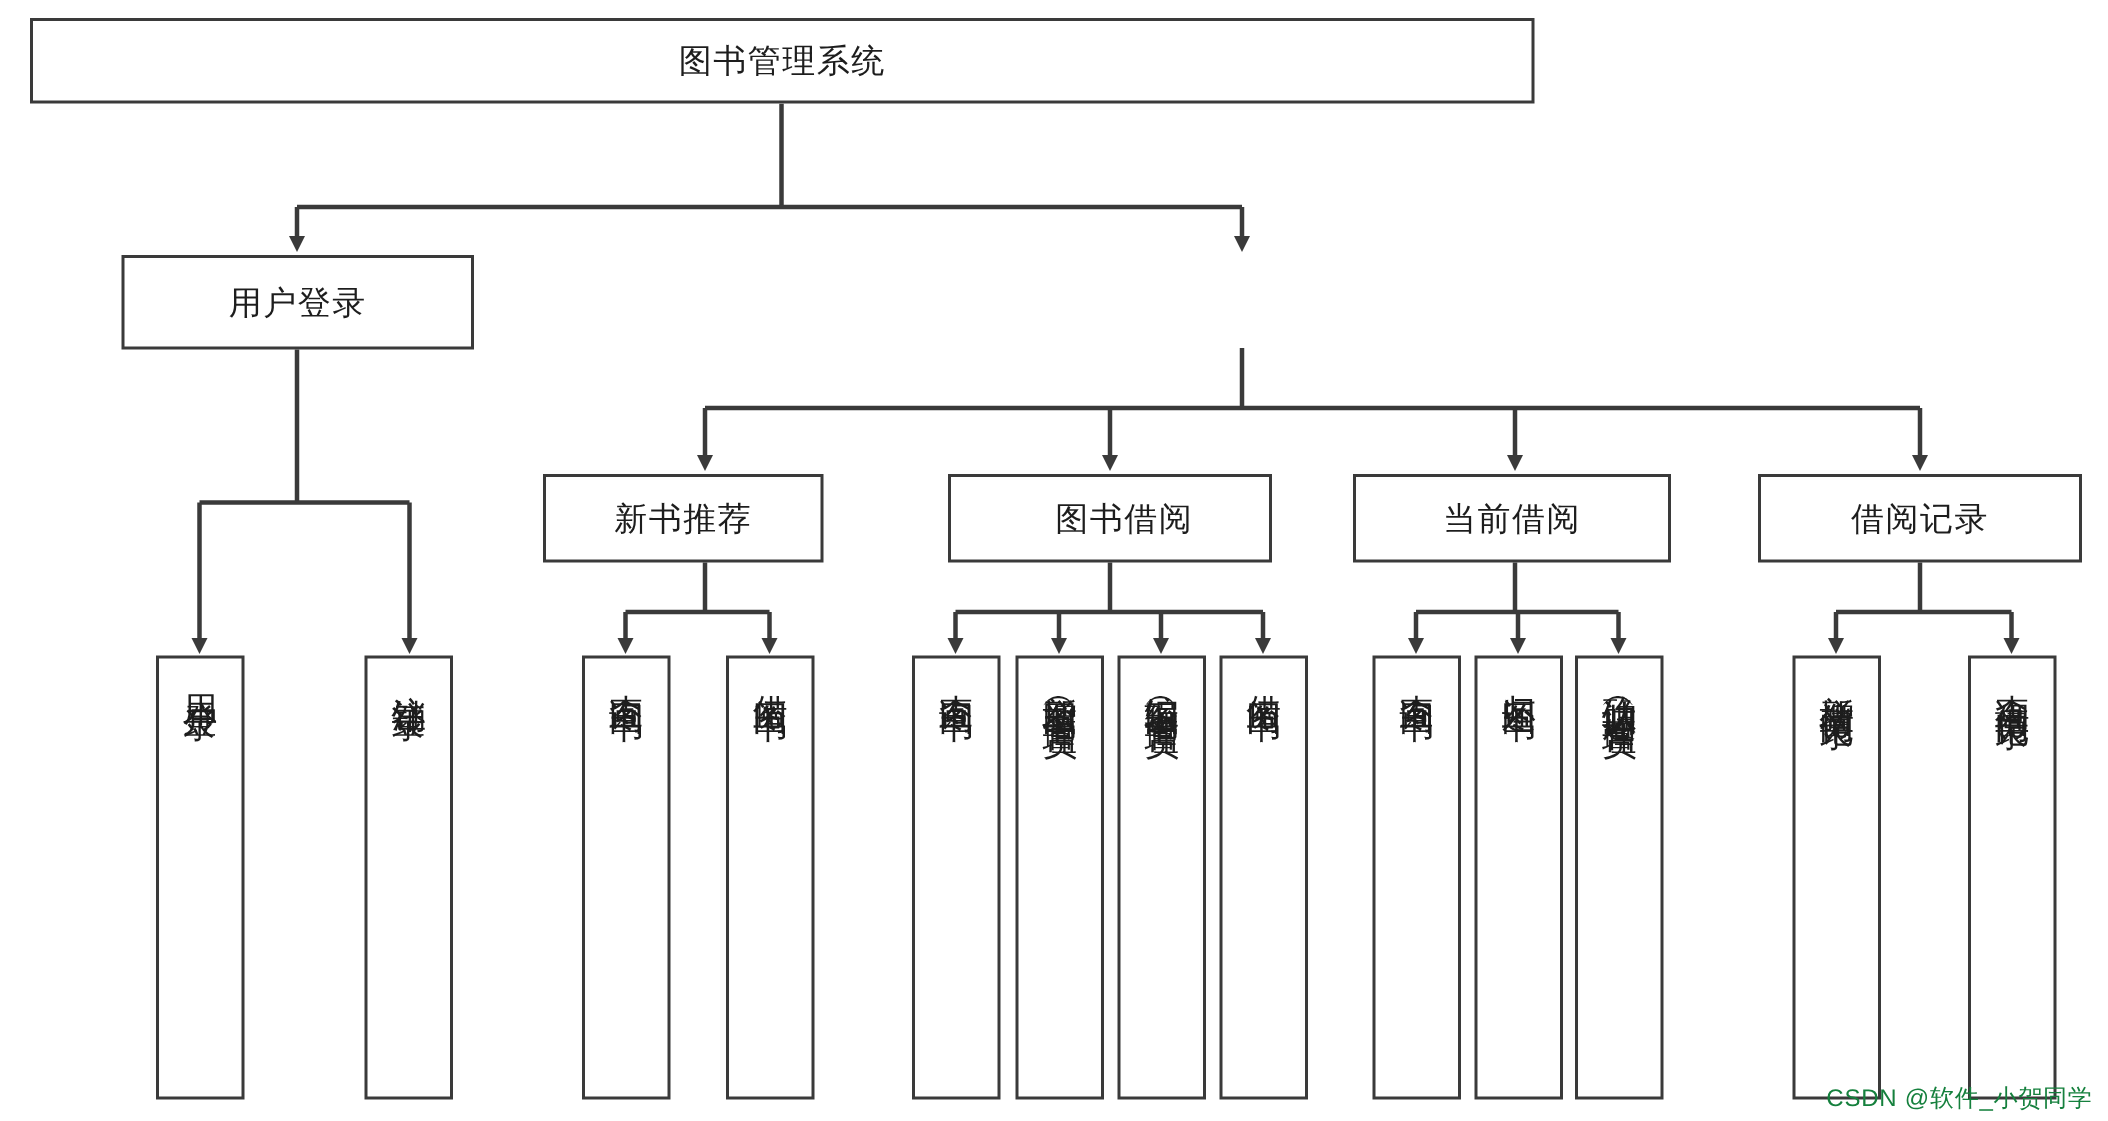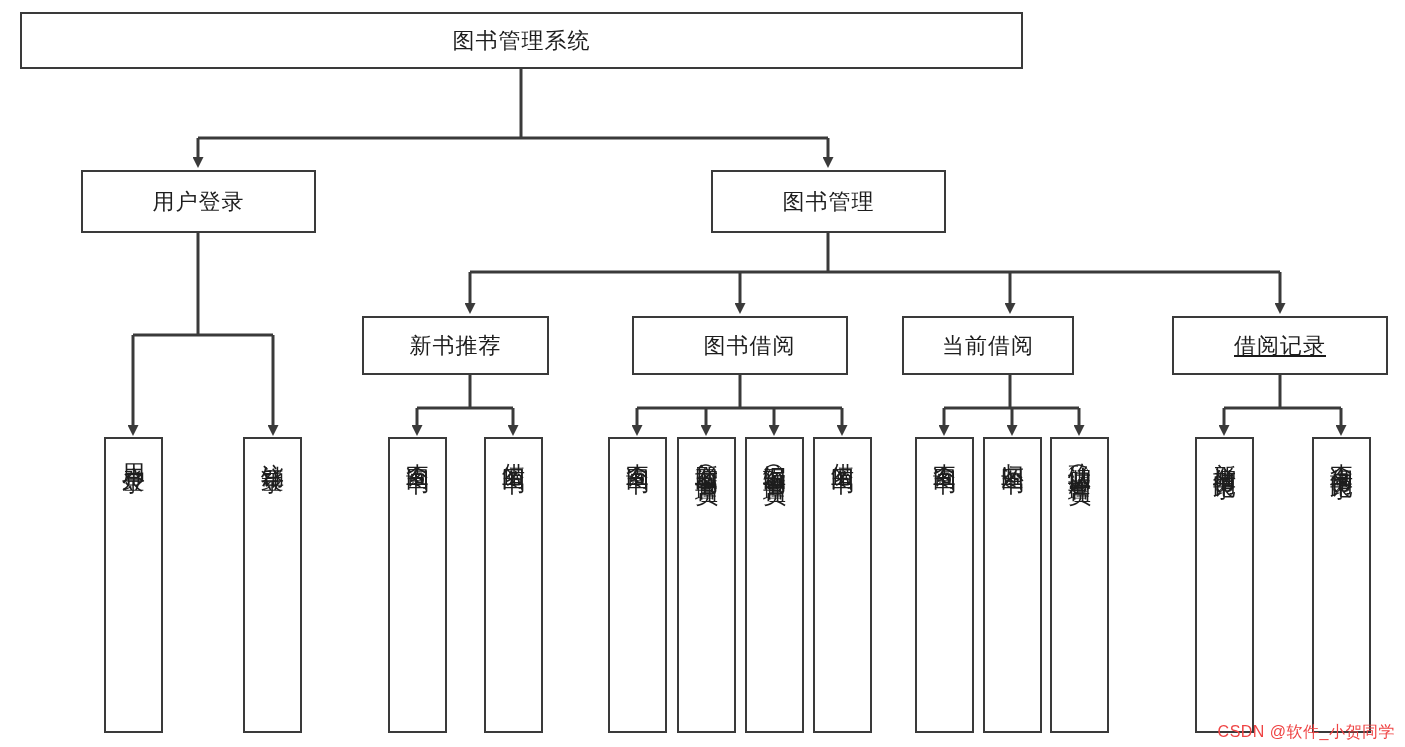--- a/index.html
+++ b/index.html
@@ -51,21 +51,21 @@
     letter-spacing:3px;
     line-height:1;
     white-space:nowrap;
     height:auto;
   }
   .watermark{
     position:absolute;
     right:10px;
     bottom:4px;
     font-size:16px;
-    color:#ef4444;
+    color:#15803d;
     letter-spacing:0.5px;
     z-index:5;
     white-space:nowrap;
   }
 </style>
 </head>
 <body>
 
 <div id="canvas">
 
@@ -122,34 +122,31 @@
     </g>
   </svg>
 
   <div class="node" style="left:20px; top:12px; width:1003px; height:57px;">
     <span class="label">图书管理系统</span>
   </div>
 
   <div class="node" style="left:81px; top:170px; width:235px; height:63px;">
     <span class="label">用户登录</span>
   </div>
-  <div class="node" style="left:711px; top:170px; width:235px; height:63px;">
-    <span class="label">图书管理</span>
-  </div>
 
   <div class="node" style="left:362px; top:316px; width:187px; height:59px;">
     <span class="label">新书推荐</span>
   </div>
   <div class="node" style="left:632px; top:316px; width:216px; height:59px;padding-left:19px;">
     <span class="label">图书借阅</span>
   </div>
-  <div class="node" style="left:902px; top:316px; width:172px; height:59px;">
+  <div class="node" style="left:902px; top:316px; width:212px; height:59px;">
     <span class="label">当前借阅</span>
   </div>
-  <div class="node" style="left:1172px; top:316px; width:216px; height:59px;text-decoration:underline;">
+  <div class="node" style="left:1172px; top:316px; width:216px; height:59px;">
     <span class="label">借阅记录</span>
   </div>
 
   <div class="node leaf" style="left:104px; top:437px; width:59px; height:296px;">
     <span class="label">用户登录</span>
   </div>
   <div class="node leaf" style="left:243px; top:437px; width:59px; height:296px;">
     <span class="label">注销登录</span>
   </div>
 

